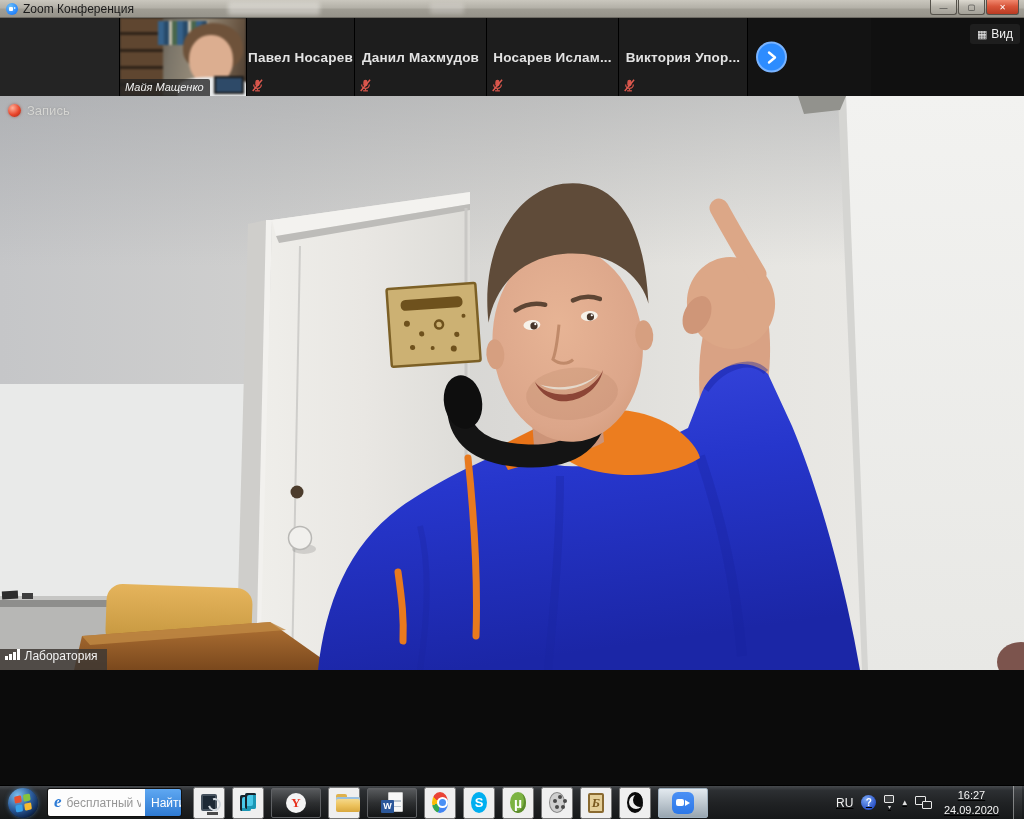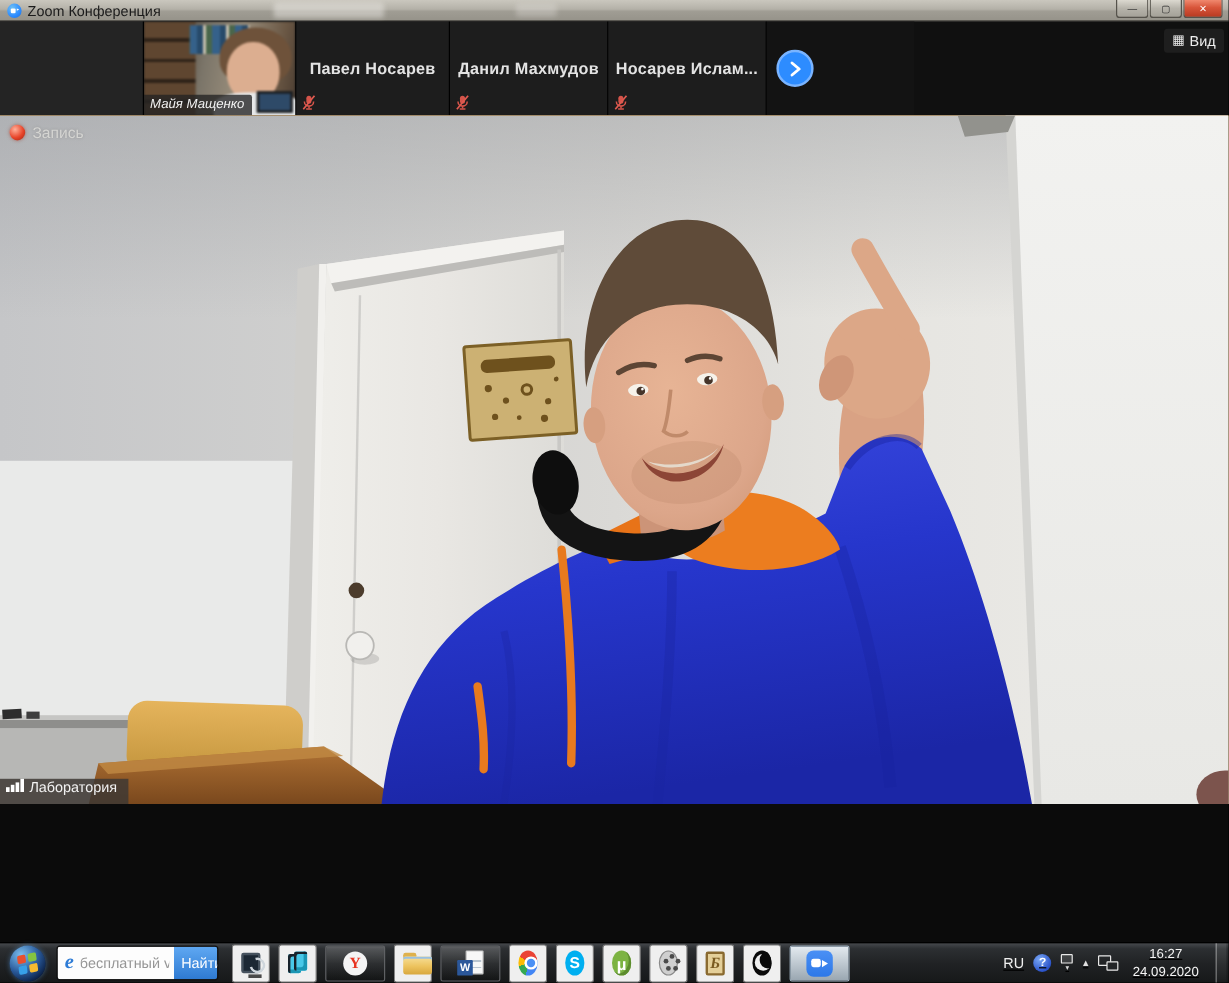--- a/index.html
+++ b/index.html
@@ -26,21 +26,21 @@
   .wc{width:27px;height:15px;margin-left:1px;border:1px solid #55524b;border-top:none;border-radius:0 0 3px 3px;
     display:flex;align-items:center;justify-content:center;font-size:8px;color:#2a2a2a;padding:0;
     background:linear-gradient(180deg,#dcd9d0,#b6b3aa 50%,#a4a198);}
   .wc.close{width:33px;color:#fff;background:linear-gradient(180deg,#f0886e,#d8553a 45%,#b83a22);}
 
   
   .strip{position:absolute;top:18px;left:0;width:1024px;height:78px;background:#101010;display:flex;}
   .tile{position:relative;height:78px;background:#1d1d1d;border-right:1px solid #000;
     display:flex;align-items:center;justify-content:center;}
   .w0{width:120px;background:#242424;}
-  .w1{width:133px;}.w2{width:127px;padding:0;overflow:hidden;font-style:italic;}.w3{width:128px;}
+  .w1{width:133px;}.w2{width:127px;padding:0;overflow:hidden;font-style:italic;}.w3{width:108px;}
   .w4{width:132px;}.w5{width:132px;}.w6{width:129px;}
   .w7{width:123px;background:#131313;border-right:none;}
   .pname{color:#e3e3e3;font-size:13.5px;font-weight:600;letter-spacing:.2px;white-space:nowrap;}
   .mic{position:absolute;left:5px;bottom:4px;width:11px;height:13px;}
   
   .mini-wrap{position:absolute;top:0;left:0;right:0;bottom:0;filter:blur(.8px);}
   .mini-wrap div{position:absolute;}
   .mini-bg{top:0;left:0;width:100%;height:100%;
     background:linear-gradient(100deg,#6a4e38 0%,#564a3e 22%,#7b7569 40%,#968b79 60%,#6b5845 85%,#4a3c30 100%);}
   .mini-shelf{top:0;left:0;width:34%;height:100%;
@@ -53,21 +53,21 @@
   .mini-screen{right:2px;bottom:2px;width:30px;height:18px;background:#2e4a68;border:2px solid #191919;}
   .vlabel{position:absolute;left:0;bottom:0;z-index:2;background:rgba(35,35,35,.78);color:#f1f1f1;
     font-size:11px;padding:2px 6px 3px 5px;border-radius:0 2px 0 0;white-space:nowrap;}
   .next-btn{position:absolute;left:8px;top:50%;transform:translateY(-50%);width:31px;height:31px;
     border-radius:50%;background:#2d8cff;border:2px solid #7ab4ff;display:flex;align-items:center;justify-content:center;padding:0;}
   .view-btn{position:absolute;top:24px;right:4px;height:20px;display:flex;align-items:center;gap:4px;
     background:rgba(38,38,38,.65);color:#f0f0f0;border:none;font-size:12px;padding:0 7px;border-radius:3px;}
   .grid-ic{font-size:11px;line-height:1;color:#e9e9e9;}
 
   
-  .video{position:absolute;top:96px;left:0;width:1024px;height:574px;background:#a16207;overflow:hidden;}
+  .video{position:absolute;top:96px;left:0;width:1024px;height:574px;background:#1d4ed8;overflow:hidden;}
   .scene{position:absolute;top:0;left:0;}
   .rec{position:absolute;top:7px;left:8px;display:flex;align-items:center;gap:6px;}
   .rec-dot{width:13px;height:13px;border-radius:50%;
     background:radial-gradient(circle at 35% 30%,#ffb09a,#e8452a 55%,#9c2212);
     box-shadow:0 0 3px rgba(150,40,20,.55);}
   .rec-label{font-size:13px;color:#d5d5d2;text-shadow:0 0 2px rgba(110,110,110,.45);}
   .loc{position:absolute;left:0;bottom:0;height:21px;background:rgba(62,56,52,.85);
     display:flex;align-items:flex-start;gap:5px;padding:0 9px 0 5px;}
   .loc-label{color:#f2f2f2;font-size:12px;white-space:nowrap;}
   .bars{display:flex;align-items:flex-end;gap:1.5px;height:11px;}
@@ -215,20 +215,30 @@
       <span class="pname">Носарев Ислам...</span>
       <svg class="mic" viewBox="0 0 12 14">
         <rect x="3.6" y="0.8" width="4.6" height="7.2" rx="2.3" fill="#d5544a"></rect>
         <path d="M1.8,6 a4.2,4.2 0 0 0 8.4,0" fill="none" stroke="#d5544a" stroke-width="1.4"></path>
         <line x1="6" y1="10.6" x2="6" y2="12.4" stroke="#d5544a" stroke-width="1.4"></line>
         <line x1="3.4" y1="12.8" x2="8.6" y2="12.8" stroke="#d5544a" stroke-width="1.4"></line>
         <line x1="0.8" y1="13" x2="11" y2="0.8" stroke="#e05a50" stroke-width="1.6"></line>
       </svg>
     </div>
 
+    <div class="tile w6">
+      <span class="pname">Виктория Упор...</span>
+      <svg class="mic" viewBox="0 0 12 14">
+        <rect x="3.6" y="0.8" width="4.6" height="7.2" rx="2.3" fill="#d5544a"></rect>
+        <path d="M1.8,6 a4.2,4.2 0 0 0 8.4,0" fill="none" stroke="#d5544a" stroke-width="1.4"></path>
+        <line x1="6" y1="10.6" x2="6" y2="12.4" stroke="#d5544a" stroke-width="1.4"></line>
+        <line x1="3.4" y1="12.8" x2="8.6" y2="12.8" stroke="#d5544a" stroke-width="1.4"></line>
+        <line x1="0.8" y1="13" x2="11" y2="0.8" stroke="#e05a50" stroke-width="1.6"></line>
+      </svg>
+    </div>
 
     <div class="tile w7">
       <button class="next-btn">
         <svg width="12" height="14" viewBox="0 0 12 14">
           <polyline points="3,2 9,7 3,12" fill="none" stroke="#fff" stroke-width="2.4" stroke-linecap="round" stroke-linejoin="round"></polyline>
         </svg>
       </button>
     </div>
   </div>
 

